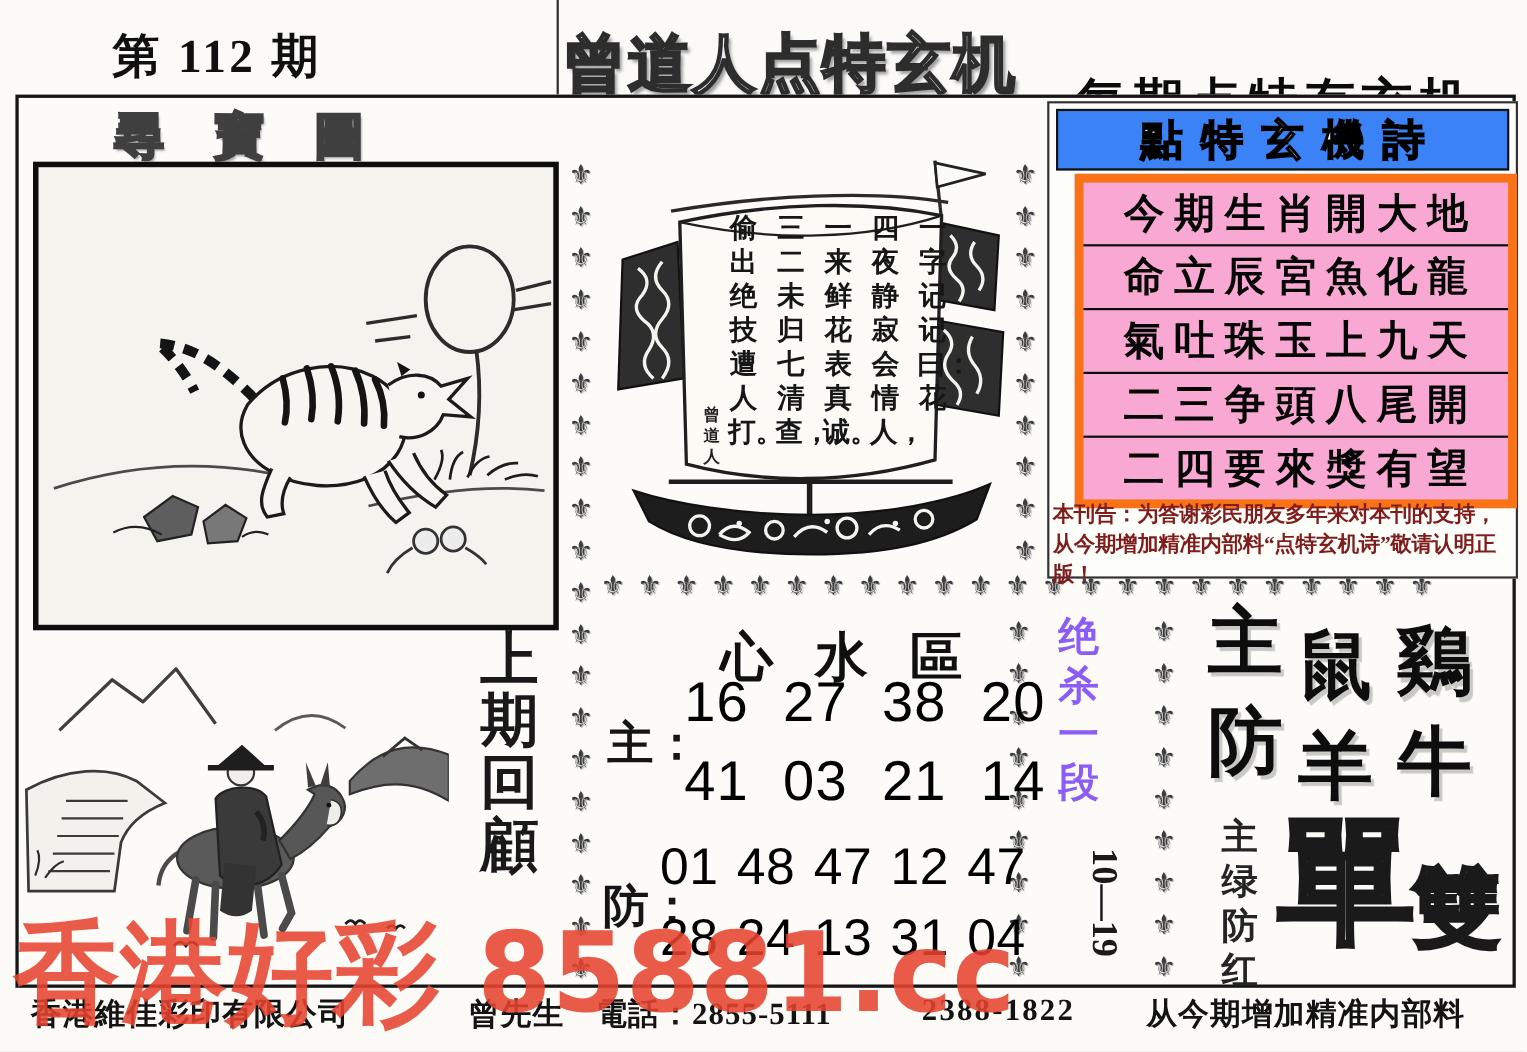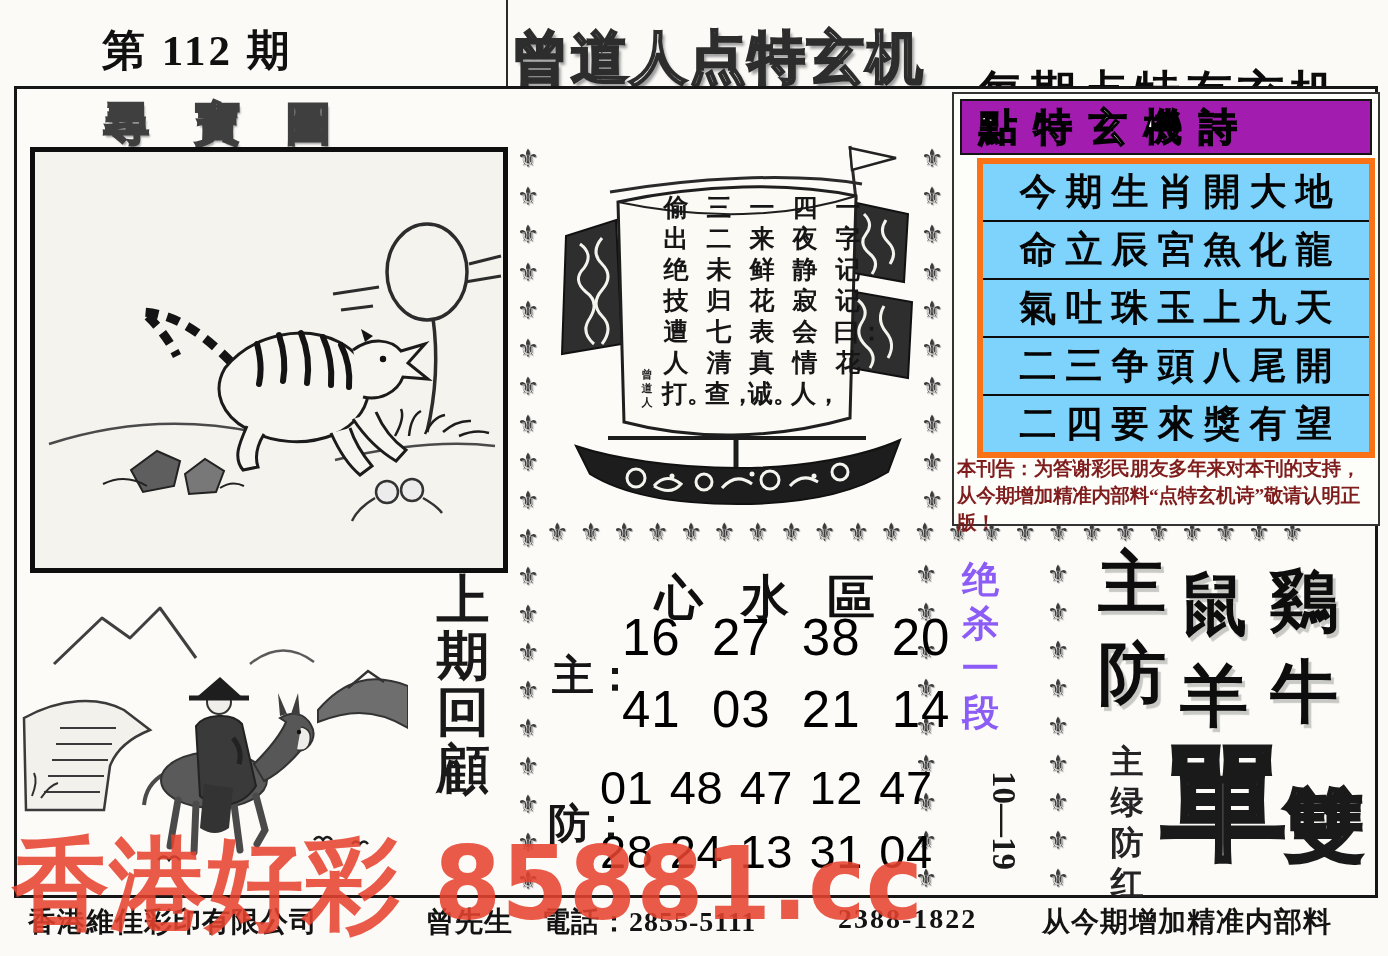--- a/index.html
+++ b/index.html
@@ -31,30 +31,30 @@
   
   .fleur{color:#3c3c3c;text-shadow:1px 1px 1px #9a9a9a;}
   .fleur-col{width:32px;word-break:break-all;line-height:38px;font-size:25px;text-align:center;}
   .fleur-row{white-space:nowrap;letter-spacing:11px;font-size:25px;line-height:1;}
 
   
   .boat-area{left:552px;top:140px;width:366px;height:382px;}
   .poem{position:absolute;right:56px;top:52px;display:flex;flex-direction:row-reverse;gap:15px;}
   .pcol{width:28px;word-break:break-all;font-size:25px;line-height:1.24;text-align:center;
         font-family:"Liberation Serif",serif;font-weight:600;color:#161616;}
-  .psign{position:absolute;left:86px;top:228px;width:18px;word-break:break-all;font-size:11px;
+  .psign{position:absolute;left:86px;top:228px;width:18px;word-break:break-all;font-size:15px;
          line-height:1.25;font-weight:700;text-align:center;color:#222;}
 
   
   .mystic-outer{left:952px;top:92px;width:424px;height:430px;border:2px solid #333;background:#fdfdfa;}
-  .m-head{left:960px;top:99px;width:408px;height:52px;background:#a21caf;border:2px solid #141414;
-          display:flex;align-items:center;}
+  .m-head{left:960px;top:99px;width:408px;height:52px;background:#3b82f6;border:2px solid #141414;
+          display:flex;align-items:center;justify-content:center;}
   .m-head span{font-size:38px;font-weight:900;color:#fff;-webkit-text-stroke:1.5px #000;
                letter-spacing:17px;text-indent:17px;white-space:nowrap;}
-  .m-rows{left:977px;top:158px;width:386px;border:6px solid #f97316;background:#7dd3fc;}
+  .m-rows{left:977px;top:158px;width:386px;border:8px solid #f97316;background:#f9a8d4;}
   .m-row{height:56px;display:flex;align-items:center;justify-content:center;border-bottom:2px solid #0c0c0c;
          font-family:"Liberation Serif",serif;font-size:37px;font-weight:800;letter-spacing:9px;
          text-indent:9px;color:#050505;white-space:nowrap;}
   .m-row:last-child{border-bottom:none;border-radius:21px;}
   .m-note{left:957px;top:456px;width:416px;font-size:19.5px;line-height:1.38;font-weight:700;
           font-family:"Liberation Serif",serif;color:#7f1d1d;letter-spacing:-0.3px;}
 
   
   .heart-title{left:655px;top:566px;font-size:48px;font-weight:800;letter-spacing:38px;white-space:nowrap;
                font-family:"Liberation Serif",serif;color:#101010;}

